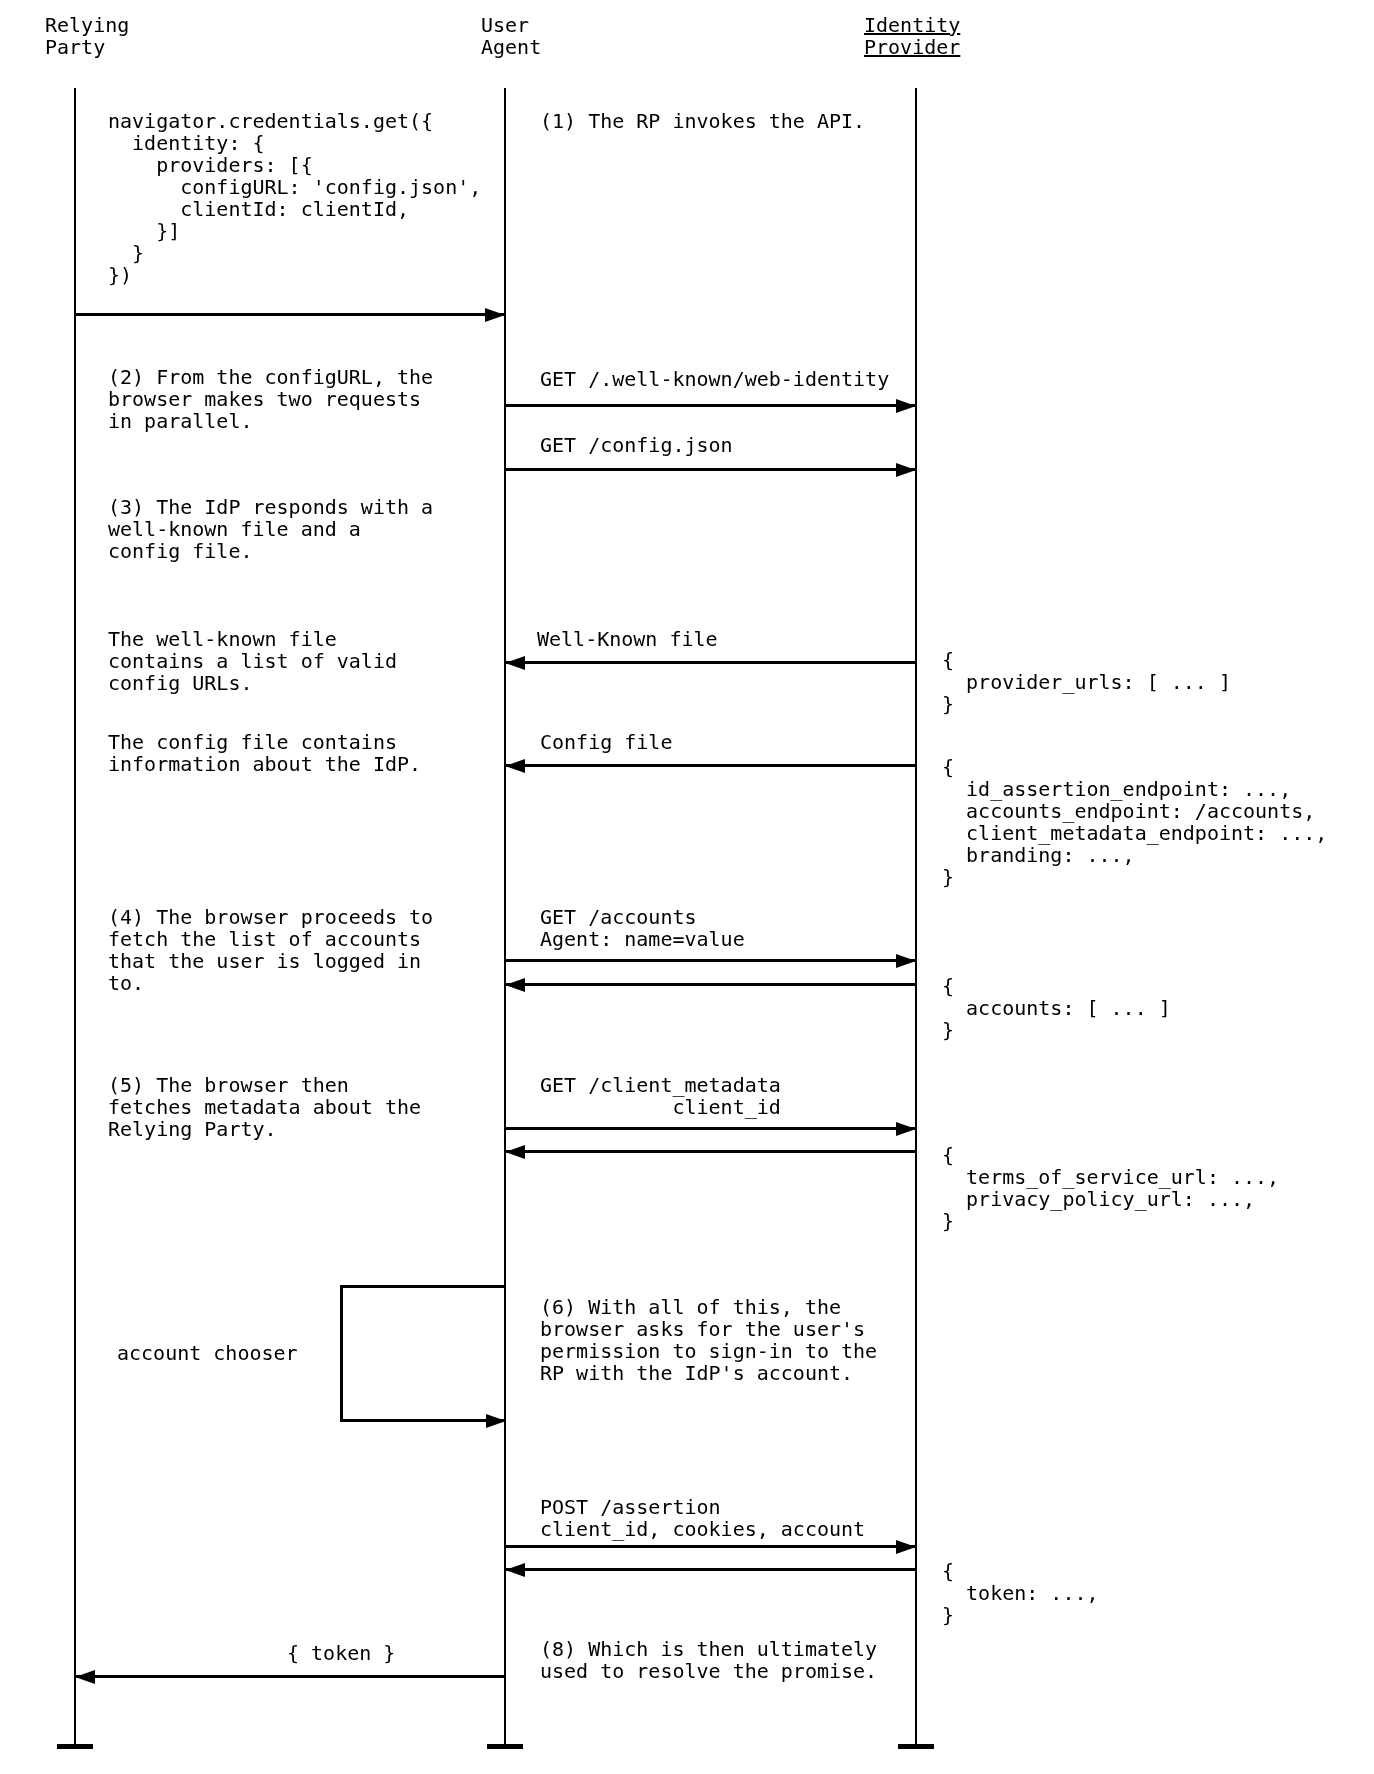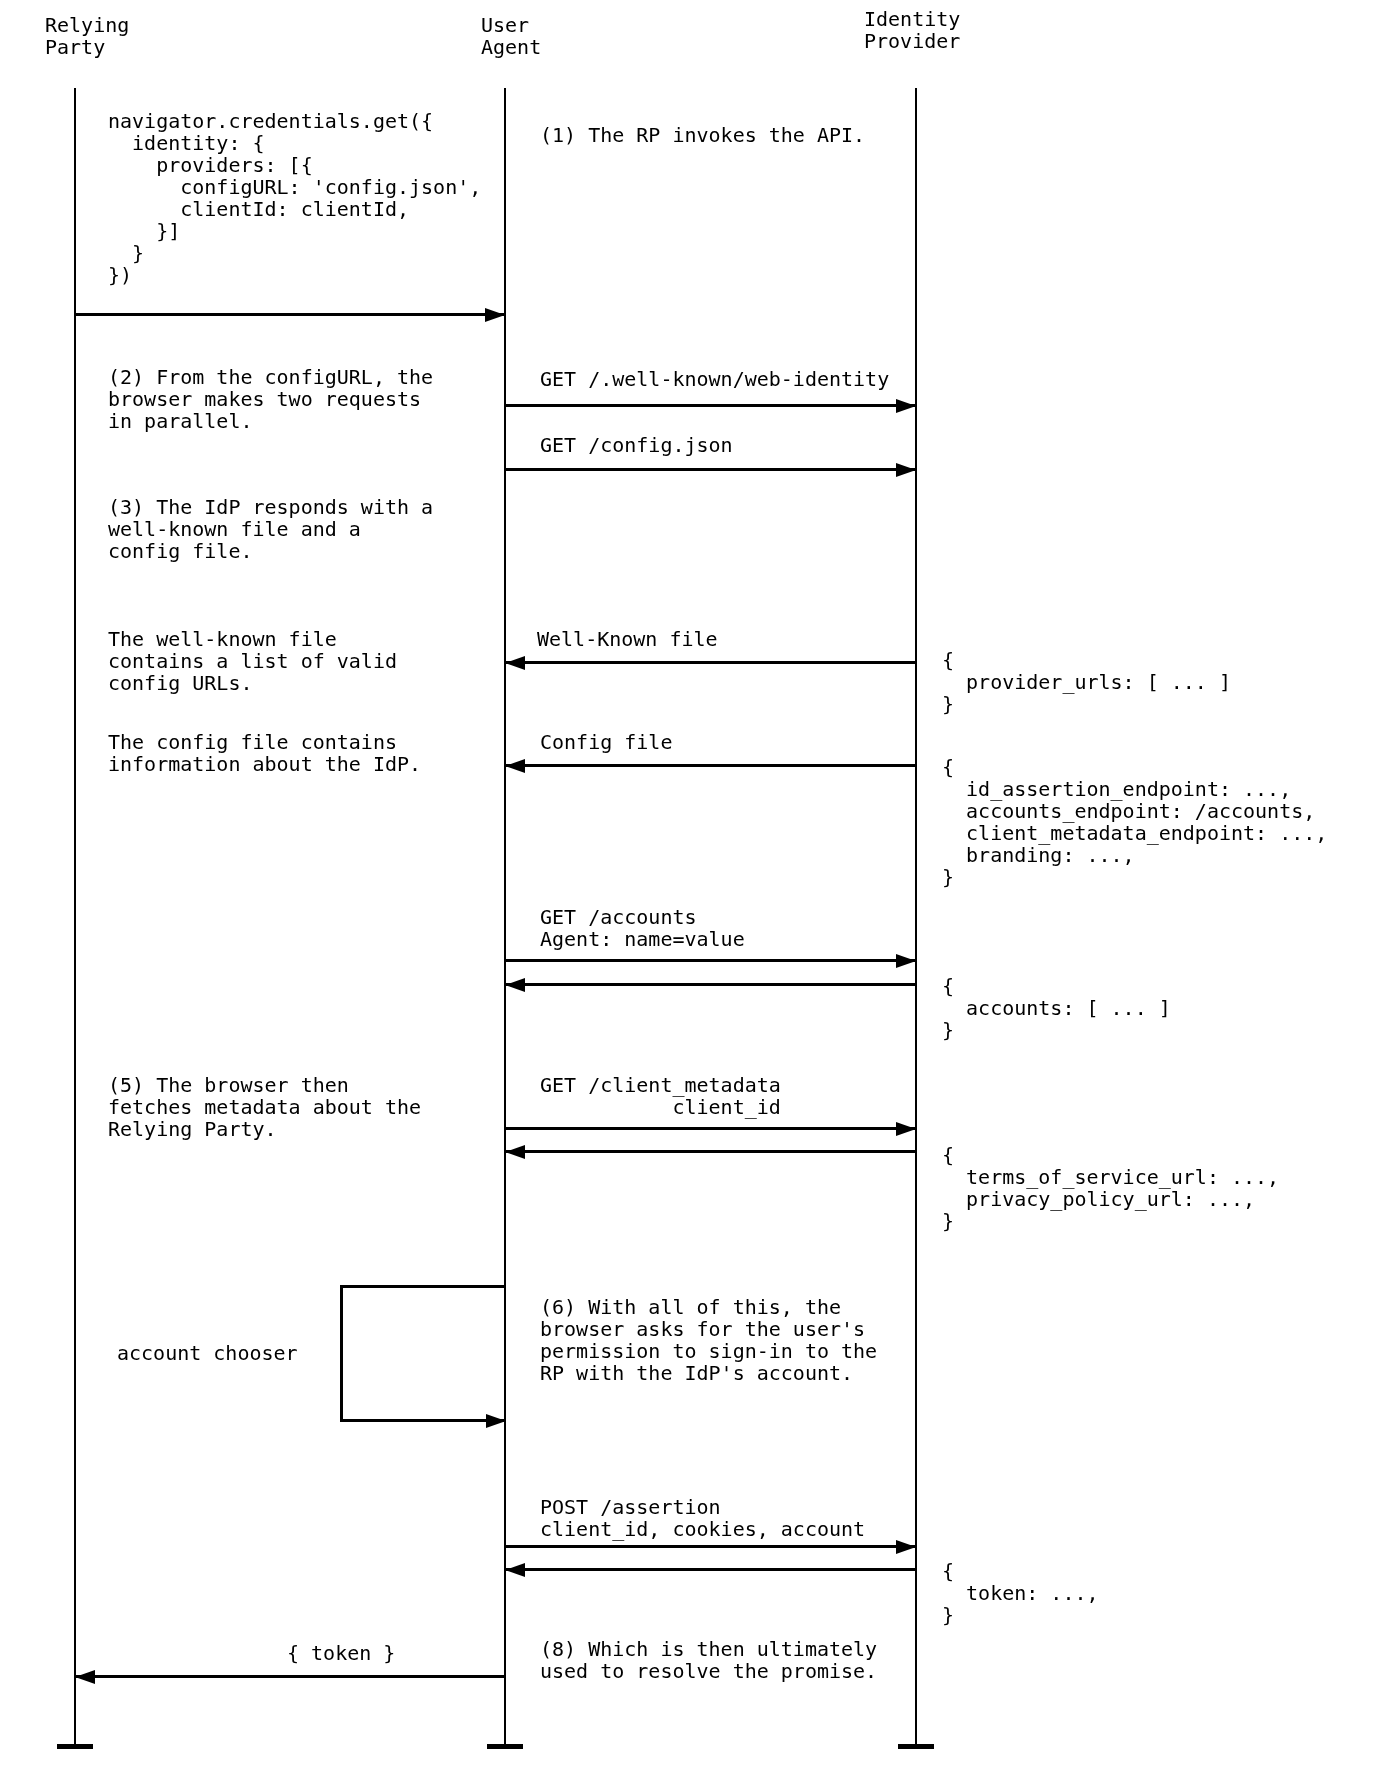--- a/index.html
+++ b/index.html
@@ -63,40 +63,40 @@
 </style>
 </head>
 <body>
 
 <div id="canvas">
 
   <div class="mono" style="left:45px;  top:14px;">Relying
 Party</div>
   <div class="mono" style="left:481px; top:14px;">User
 Agent</div>
-  <div class="mono" style="left:864px; top:8px;">Identity
+  <div class="mono" style="left:864px; top:14px;text-decoration:underline;">Identity
 Provider</div>
 
   <div class="lifeline" style="left:74px;  top:88px; height:1659px;"></div>
   <div class="lifeline" style="left:504px; top:88px; height:1659px;"></div>
   <div class="lifeline" style="left:915px; top:88px; height:1659px;"></div>
 
   <div class="tick" style="left:57px;  top:1744px;"></div>
   <div class="tick" style="left:487px; top:1744px;"></div>
   <div class="tick" style="left:898px; top:1744px;"></div>
 
   <div class="mono" style="left:108px; top:110px;">navigator.credentials.get({
   identity: {
     providers: [{
       configURL: 'config.json',
       clientId: clientId,
     }]
   }
 })</div>
-  <div class="mono" style="left:540px; top:124px;text-align:right;">(1) The RP invokes the API.</div>
+  <div class="mono" style="left:540px; top:110px;text-align:right;">(1) The RP invokes the API.</div>
   <div class="arrow head-right" style="left:75px; top:313px; width:430px;"></div>
 
   <div class="mono" style="left:108px; top:366px;">(2) From the configURL, the
 browser makes two requests
 in parallel.</div>
   <div class="mono" style="left:540px; top:368px;">GET /.well-known/web-identity</div>
   <div class="arrow head-right" style="left:505px; top:404px; width:411px;"></div>
   <div class="mono" style="left:540px; top:434px;">GET /config.json</div>
   <div class="arrow head-right" style="left:505px; top:468px; width:411px;"></div>
 
@@ -117,20 +117,24 @@
 information about the IdP.</div>
   <div class="mono" style="left:540px; top:731px;">Config file</div>
   <div class="arrow head-left" style="left:505px; top:764px; width:411px;"></div>
   <div class="mono" style="left:942px; top:756px;">{
   id_assertion_endpoint: ...,
   accounts_endpoint: /accounts,
   client_metadata_endpoint: ...,
   branding: ...,
 }</div>
 
+  <div class="mono" style="left:108px; top:906px;">(4) The browser proceeds to
+fetch the list of accounts
+that the user is logged in
+to.</div>
   <div class="mono" style="left:540px; top:906px;">GET /accounts
 Agent: name=value</div>
   <div class="arrow head-right" style="left:505px; top:959px; width:411px;"></div>
   <div class="arrow head-left" style="left:505px; top:983px; width:411px;"></div>
   <div class="mono" style="left:942px; top:975px;">{
   accounts: [ ... ]
 }</div>
 
   <div class="mono" style="left:108px; top:1074px;">(5) The browser then
 fetches metadata about the

